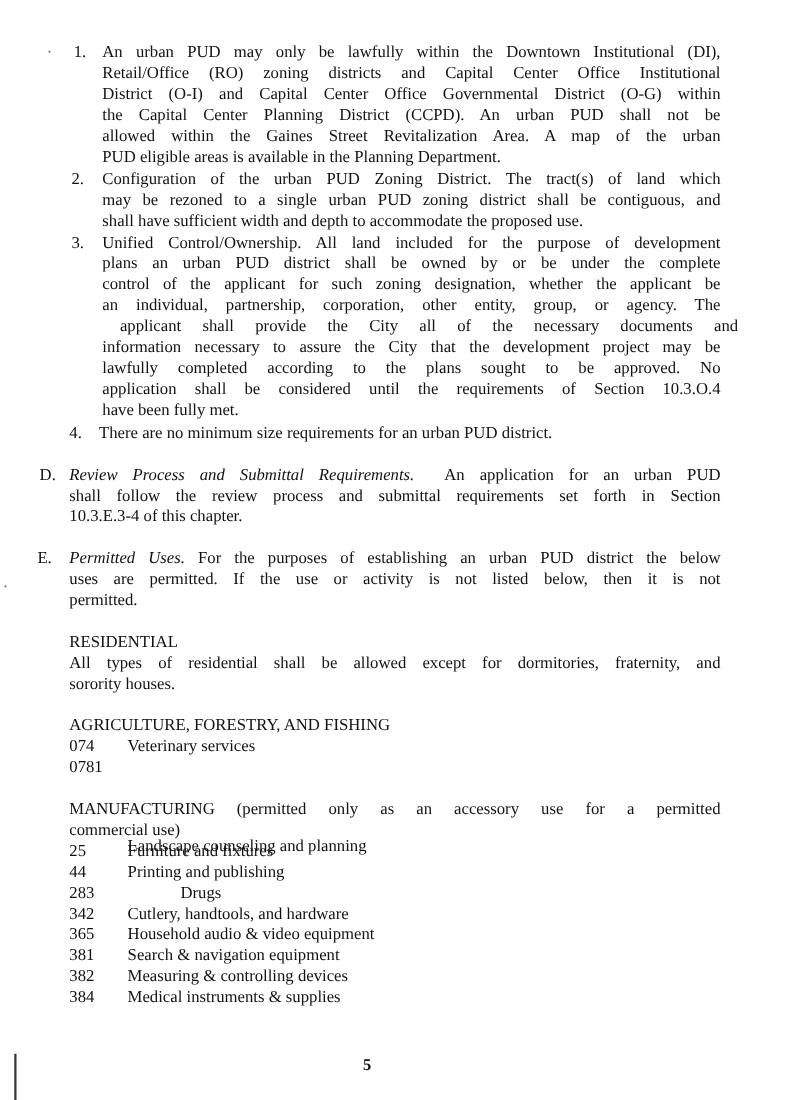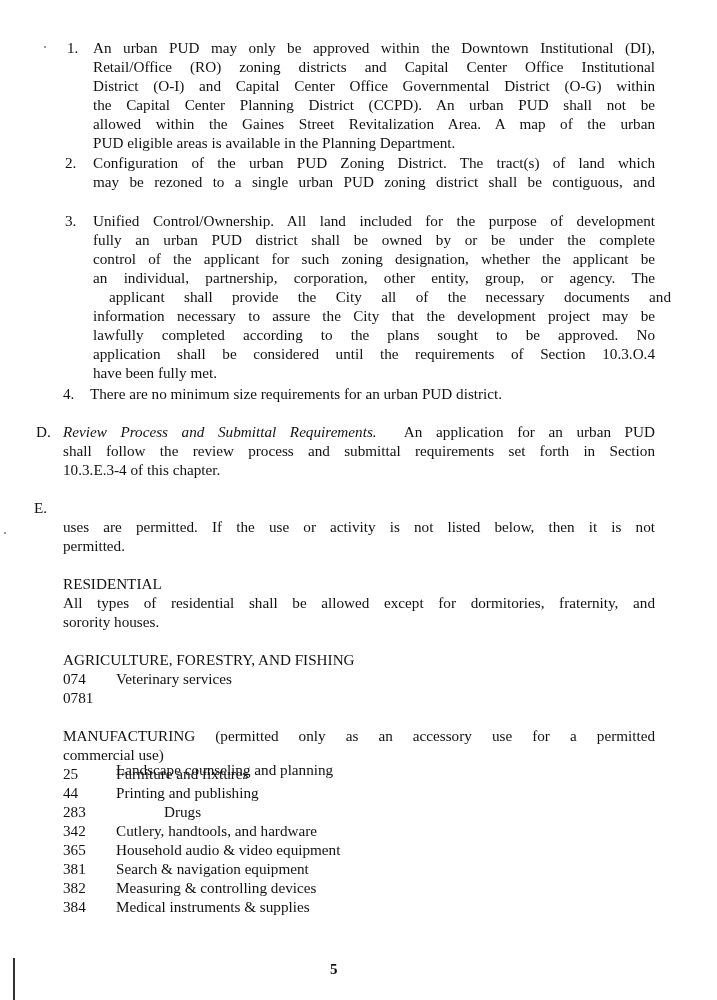--- a/index.html
+++ b/index.html
@@ -18,51 +18,53 @@
 </style>
 </head>
 <body>
 
 <div class="page">
 
   <div class="scan-dot" style="left:44px;top:46px;"></div>
   <div class="scan-dot" style="left:4px;top:532px;"></div>
 
   <div class="num" style="left:67px;top:38px;">1.</div>
-  <div class="line just" style="left:93px;top:38px;width:562px;">An urban PUD may only be approved within the Downtown Institutional (DI),</div>
+  <div class="line just" style="left:93px;top:38px;width:562px;">An urban PUD may only be lawfully within the Downtown Institutional (DI),</div>
   <div class="line just" style="left:93px;top:57px;width:562px;">Retail/Office (RO) zoning districts and Capital Center Office Institutional</div>
   <div class="line just" style="left:93px;top:76px;width:562px;">District (O-I) and Capital Center Office Governmental District (O-G) within</div>
   <div class="line just" style="left:93px;top:95px;width:562px;">the Capital Center Planning District (CCPD).  An urban PUD shall not be</div>
   <div class="line just" style="left:93px;top:114px;width:562px;">allowed within the Gaines Street Revitalization Area. A map of the urban</div>
   <div class="line" style="left:93px;top:133px;">PUD eligible areas is available in the Planning Department.</div>
 
   <div class="num" style="left:65px;top:153px;">2.</div>
   <div class="line just" style="left:93px;top:153px;width:562px;">Configuration of the urban PUD Zoning District. The tract(s) of land which</div>
   <div class="line just" style="left:93px;top:172px;width:562px;">may be rezoned to a single urban PUD zoning district shall be contiguous, and</div>
+  <div class="line" style="left:93px;top:191px;">shall have sufficient width and depth to accommodate the proposed use.</div>
 
   <div class="num" style="left:65px;top:211px;">3.</div>
   <div class="line just" style="left:93px;top:211px;width:562px;">Unified Control/Ownership. All land included for the purpose of development</div>
-  <div class="line just" style="left:93px;top:230px;width:562px;">fully an urban PUD district shall be owned by or be under the complete</div>
+  <div class="line just" style="left:93px;top:230px;width:562px;">plans an urban PUD district shall be owned by or be under the complete</div>
   <div class="line just" style="left:93px;top:249px;width:562px;">control of the applicant for such zoning designation, whether the applicant be</div>
   <div class="line just" style="left:93px;top:268px;width:562px;">an individual, partnership, corporation, other entity, group, or agency. The</div>
   <div class="line just" style="left:93px;top:287px;width:562px;margin-left:16px;">applicant shall provide the City all of the necessary documents and</div>
   <div class="line just" style="left:93px;top:325px;width:562px;">lawfully completed according to the plans sought to be approved. No</div>
   <div class="line just" style="left:93px;top:306px;width:562px;">information necessary to assure the City that the development project may be</div>
   <div class="line just" style="left:93px;top:344px;width:562px;">application shall be considered until the requirements of Section 10.3.O.4</div>
   <div class="line" style="left:93px;top:363px;">have been fully met.</div>
 
   <div class="num" style="left:63px;top:384px;">4.</div>
   <div class="line" style="left:90px;top:384px;">There are no minimum size requirements for an urban PUD district.</div>
 
   <div class="num" style="left:36px;top:422px;">D.</div>
   <div class="line just" style="left:63px;top:422px;width:592px;"><span class="it">Review Process and Submittal Requirements.</span>&nbsp;&nbsp;<span>An application for an urban PUD</span></div>
   <div class="line just" style="left:63px;top:441px;width:592px;">shall follow the review process and submittal requirements set forth in Section</div>
   <div class="line" style="left:63px;top:460px;">10.3.E.3-4 of this chapter.</div>
 
   <div class="num" style="left:34px;top:498px;">E.</div>
+  <div class="line just" style="left:63px;top:498px;width:592px;"><span class="it">Permitted Uses.</span>&nbsp;<span>For the purposes of establishing an urban PUD district the below</span></div>
   <div class="line just" style="left:63px;top:517px;width:592px;">uses are permitted.  If the use or activity is not listed below, then it is not</div>
   <div class="line" style="left:63px;top:536px;">permitted.</div>
 
   <div class="line" style="left:63px;top:574px;">RESIDENTIAL</div>
   <div class="line just" style="left:63px;top:593px;width:592px;">All types of residential shall be allowed except for dormitories, fraternity, and</div>
   <div class="line" style="left:63px;top:612px;">sorority houses.</div>
 
   <div class="line" style="left:63px;top:650px;">AGRICULTURE, FORESTRY, AND FISHING</div>
   <div class="line" style="left:63px;top:669px;">074</div>
   <div class="line" style="left:116px;top:669px;">Veterinary services</div>

